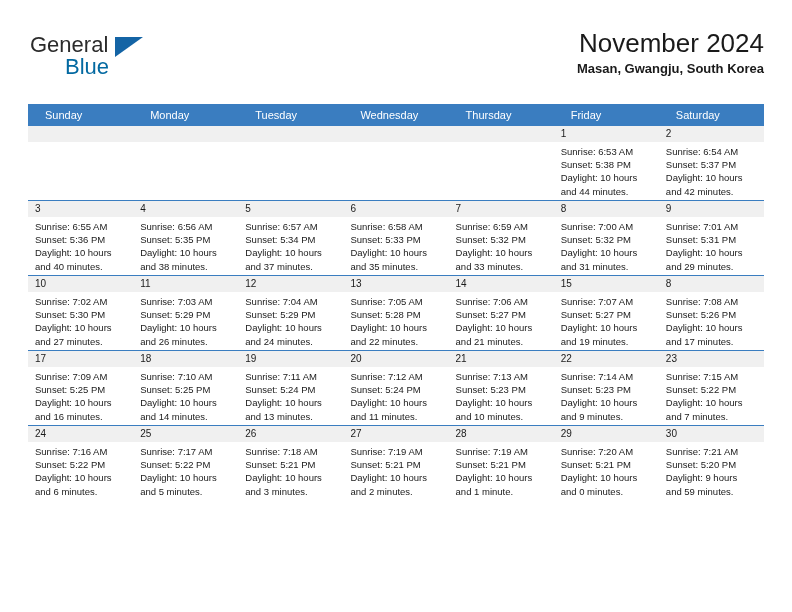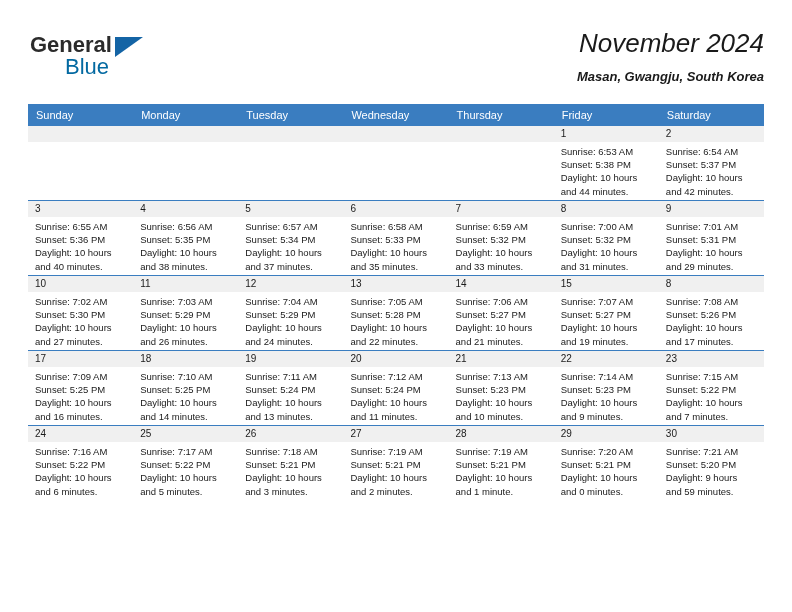--- a/index.html
+++ b/index.html
@@ -38,21 +38,20 @@
   }
   .logo-general {
     position: absolute;
     left: 0;
     top: 0;
     font-size: 22px;
     letter-spacing: 0px;
     color: #2b2b2b;
     font-family: "Liberation Sans", sans-serif;
     line-height: 1;
-    font-weight: bold;
   }
   .logo-blue {
     position: absolute;
     left: 35px;
     top: 22px;
     font-size: 22px;
     color: #0369a1;
     font-family: "Liberation Sans", sans-serif;
     line-height: 1;
   }
@@ -64,54 +63,53 @@
     height: 0;
     border-left: 28px solid #1464a5;
     border-bottom: 20px solid transparent;
   }
 
   .title-block {
     position: absolute;
     right: 0;
     top: 0;
     text-align: right;
-    font-style: italic;
   }
   .cal-title {
     font-size: 26px;
     font-weight: normal;
     color: #1a1a1a;
     line-height: 30px;
     white-space: nowrap;
   }
   .cal-subtitle {
     font-size: 13px;
     font-weight: bold;
     color: #1a1a1a;
     line-height: 18px;
-    margin-top: 10px;
+    margin-top: 2px;
     white-space: nowrap;
   }
 
   
   .cal {
     position: absolute;
     left: 28px;
     top: 104px;
     width: 736px;
     border-collapse: collapse;
     table-layout: fixed;
   }
   .cal th {
     background: #3a7dc0;
     color: #ffffff;
     font-size: 11px;
     font-weight: normal;
     text-align: left;
-    padding: 5px 0 5px 8px;
+    padding: 5px 0 5px 17px;
     height: 12px;
     border: none;
     margin-top: 38px;
   }
   .cal td {
     vertical-align: top;
     padding: 0;
     border-top: 1px solid #3a7dc0;
     height: 74px;
     background: #ffffff;

